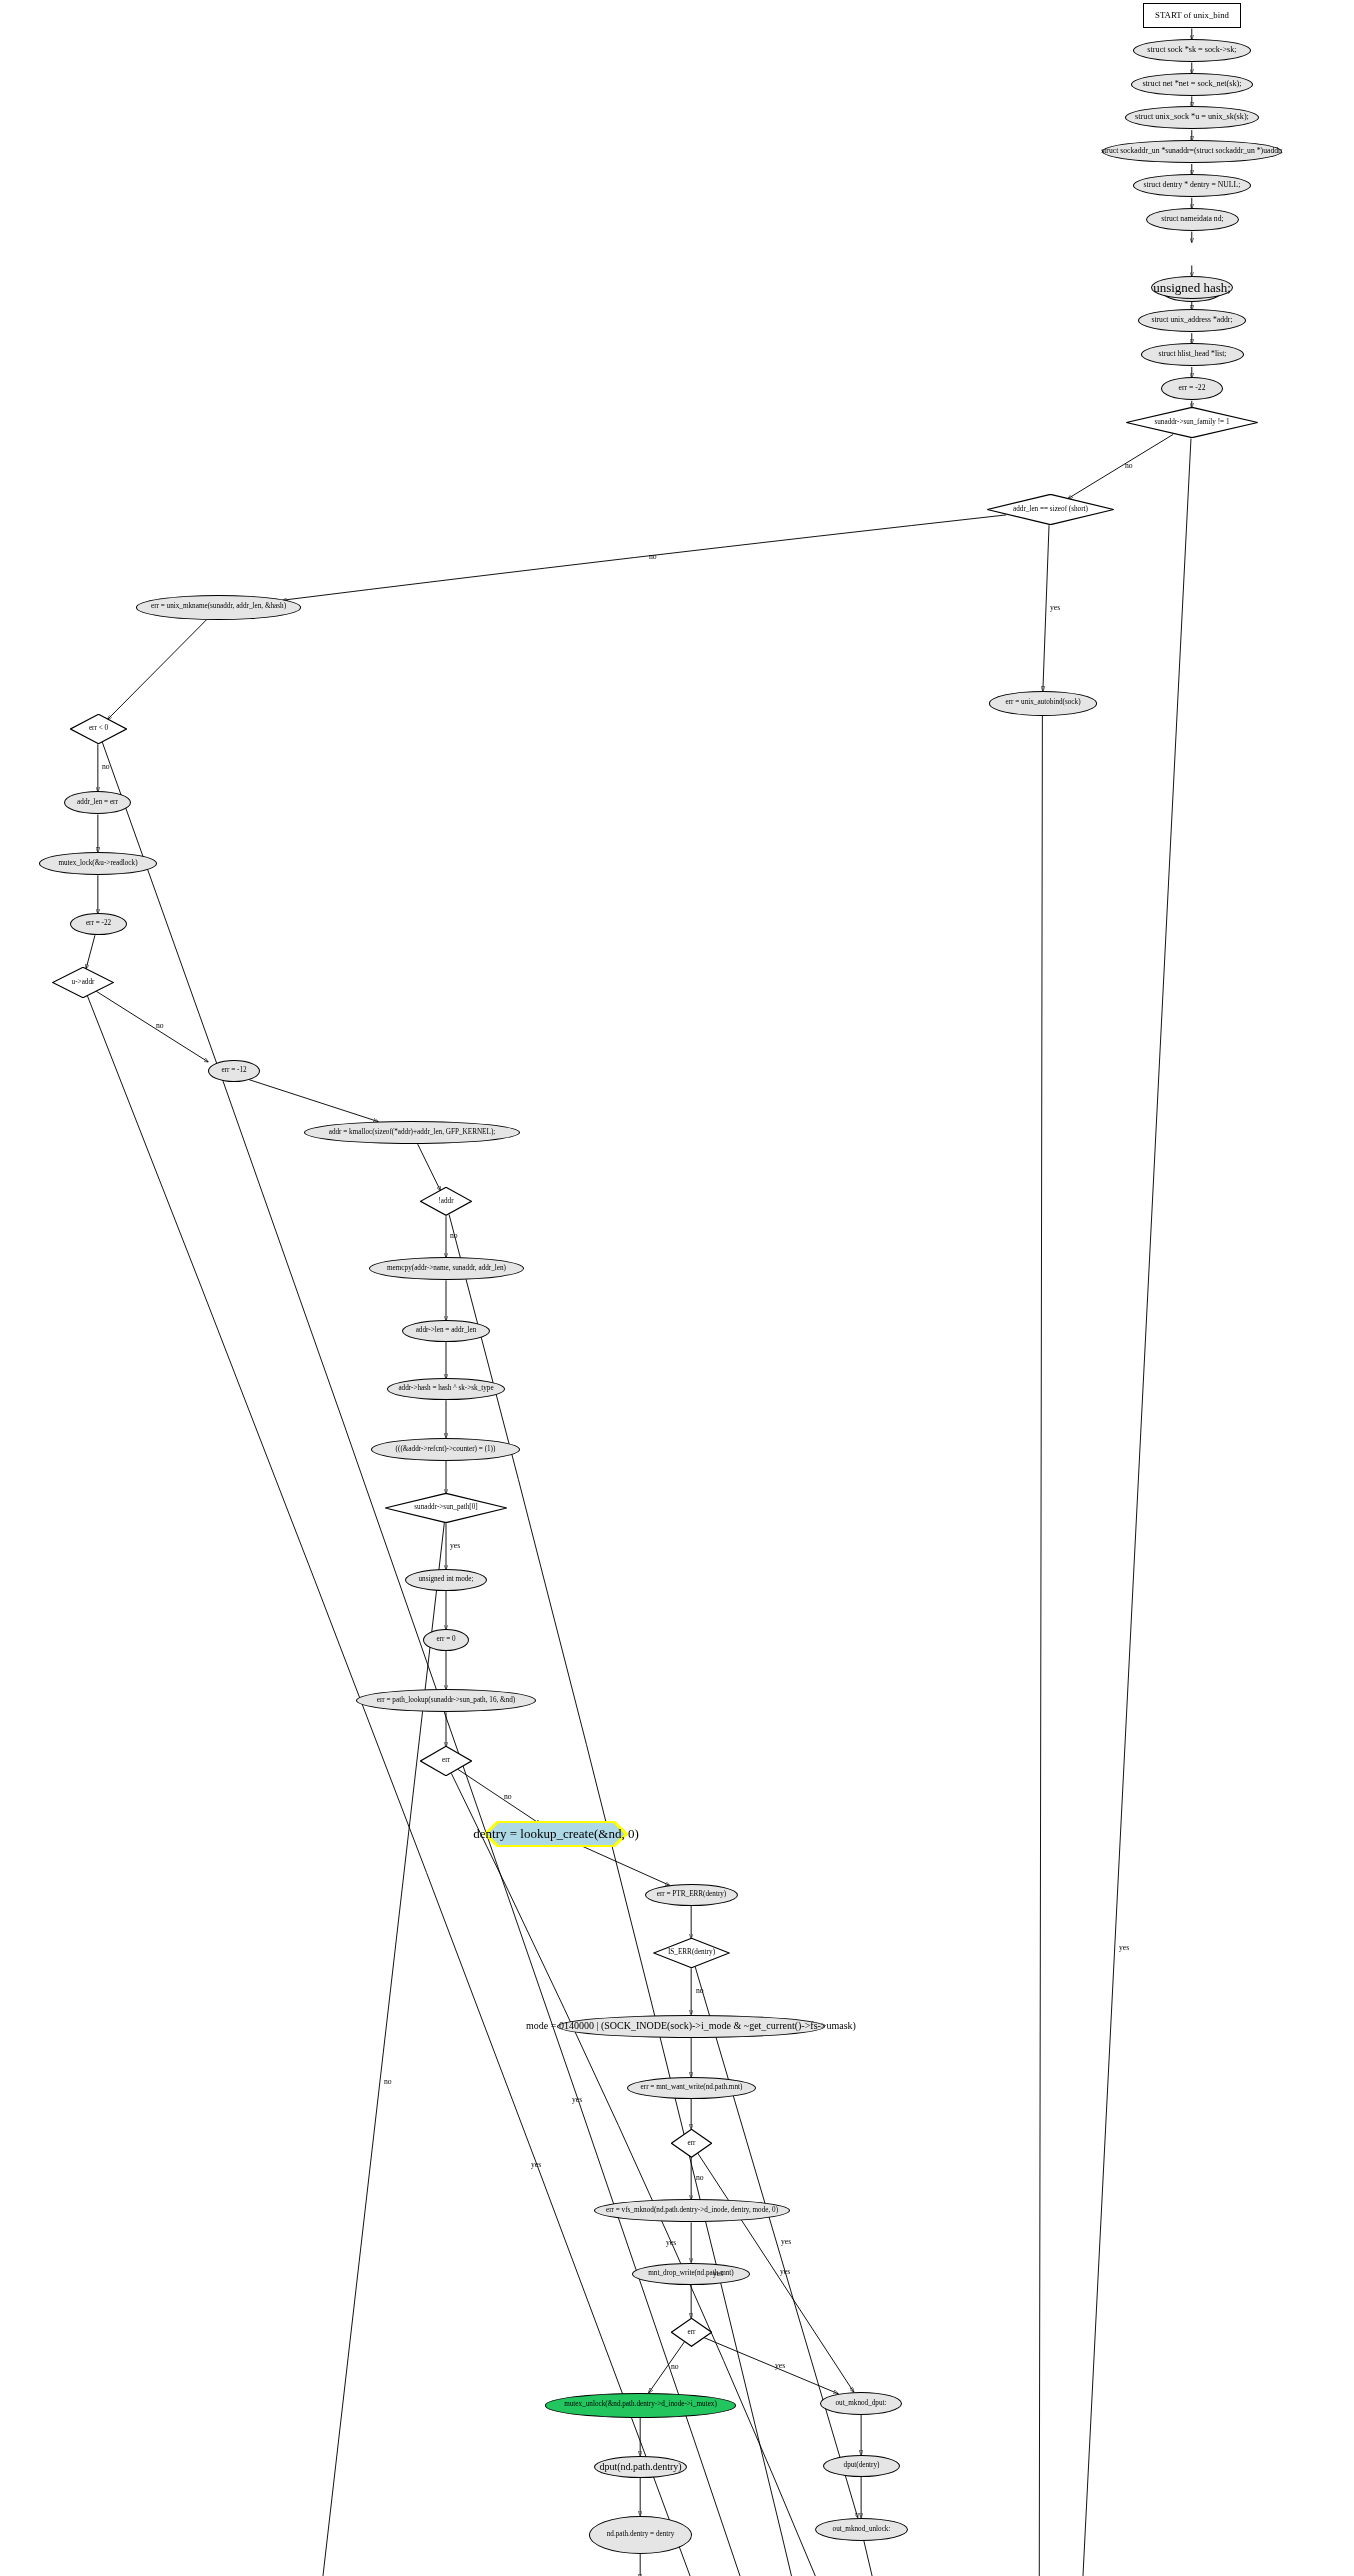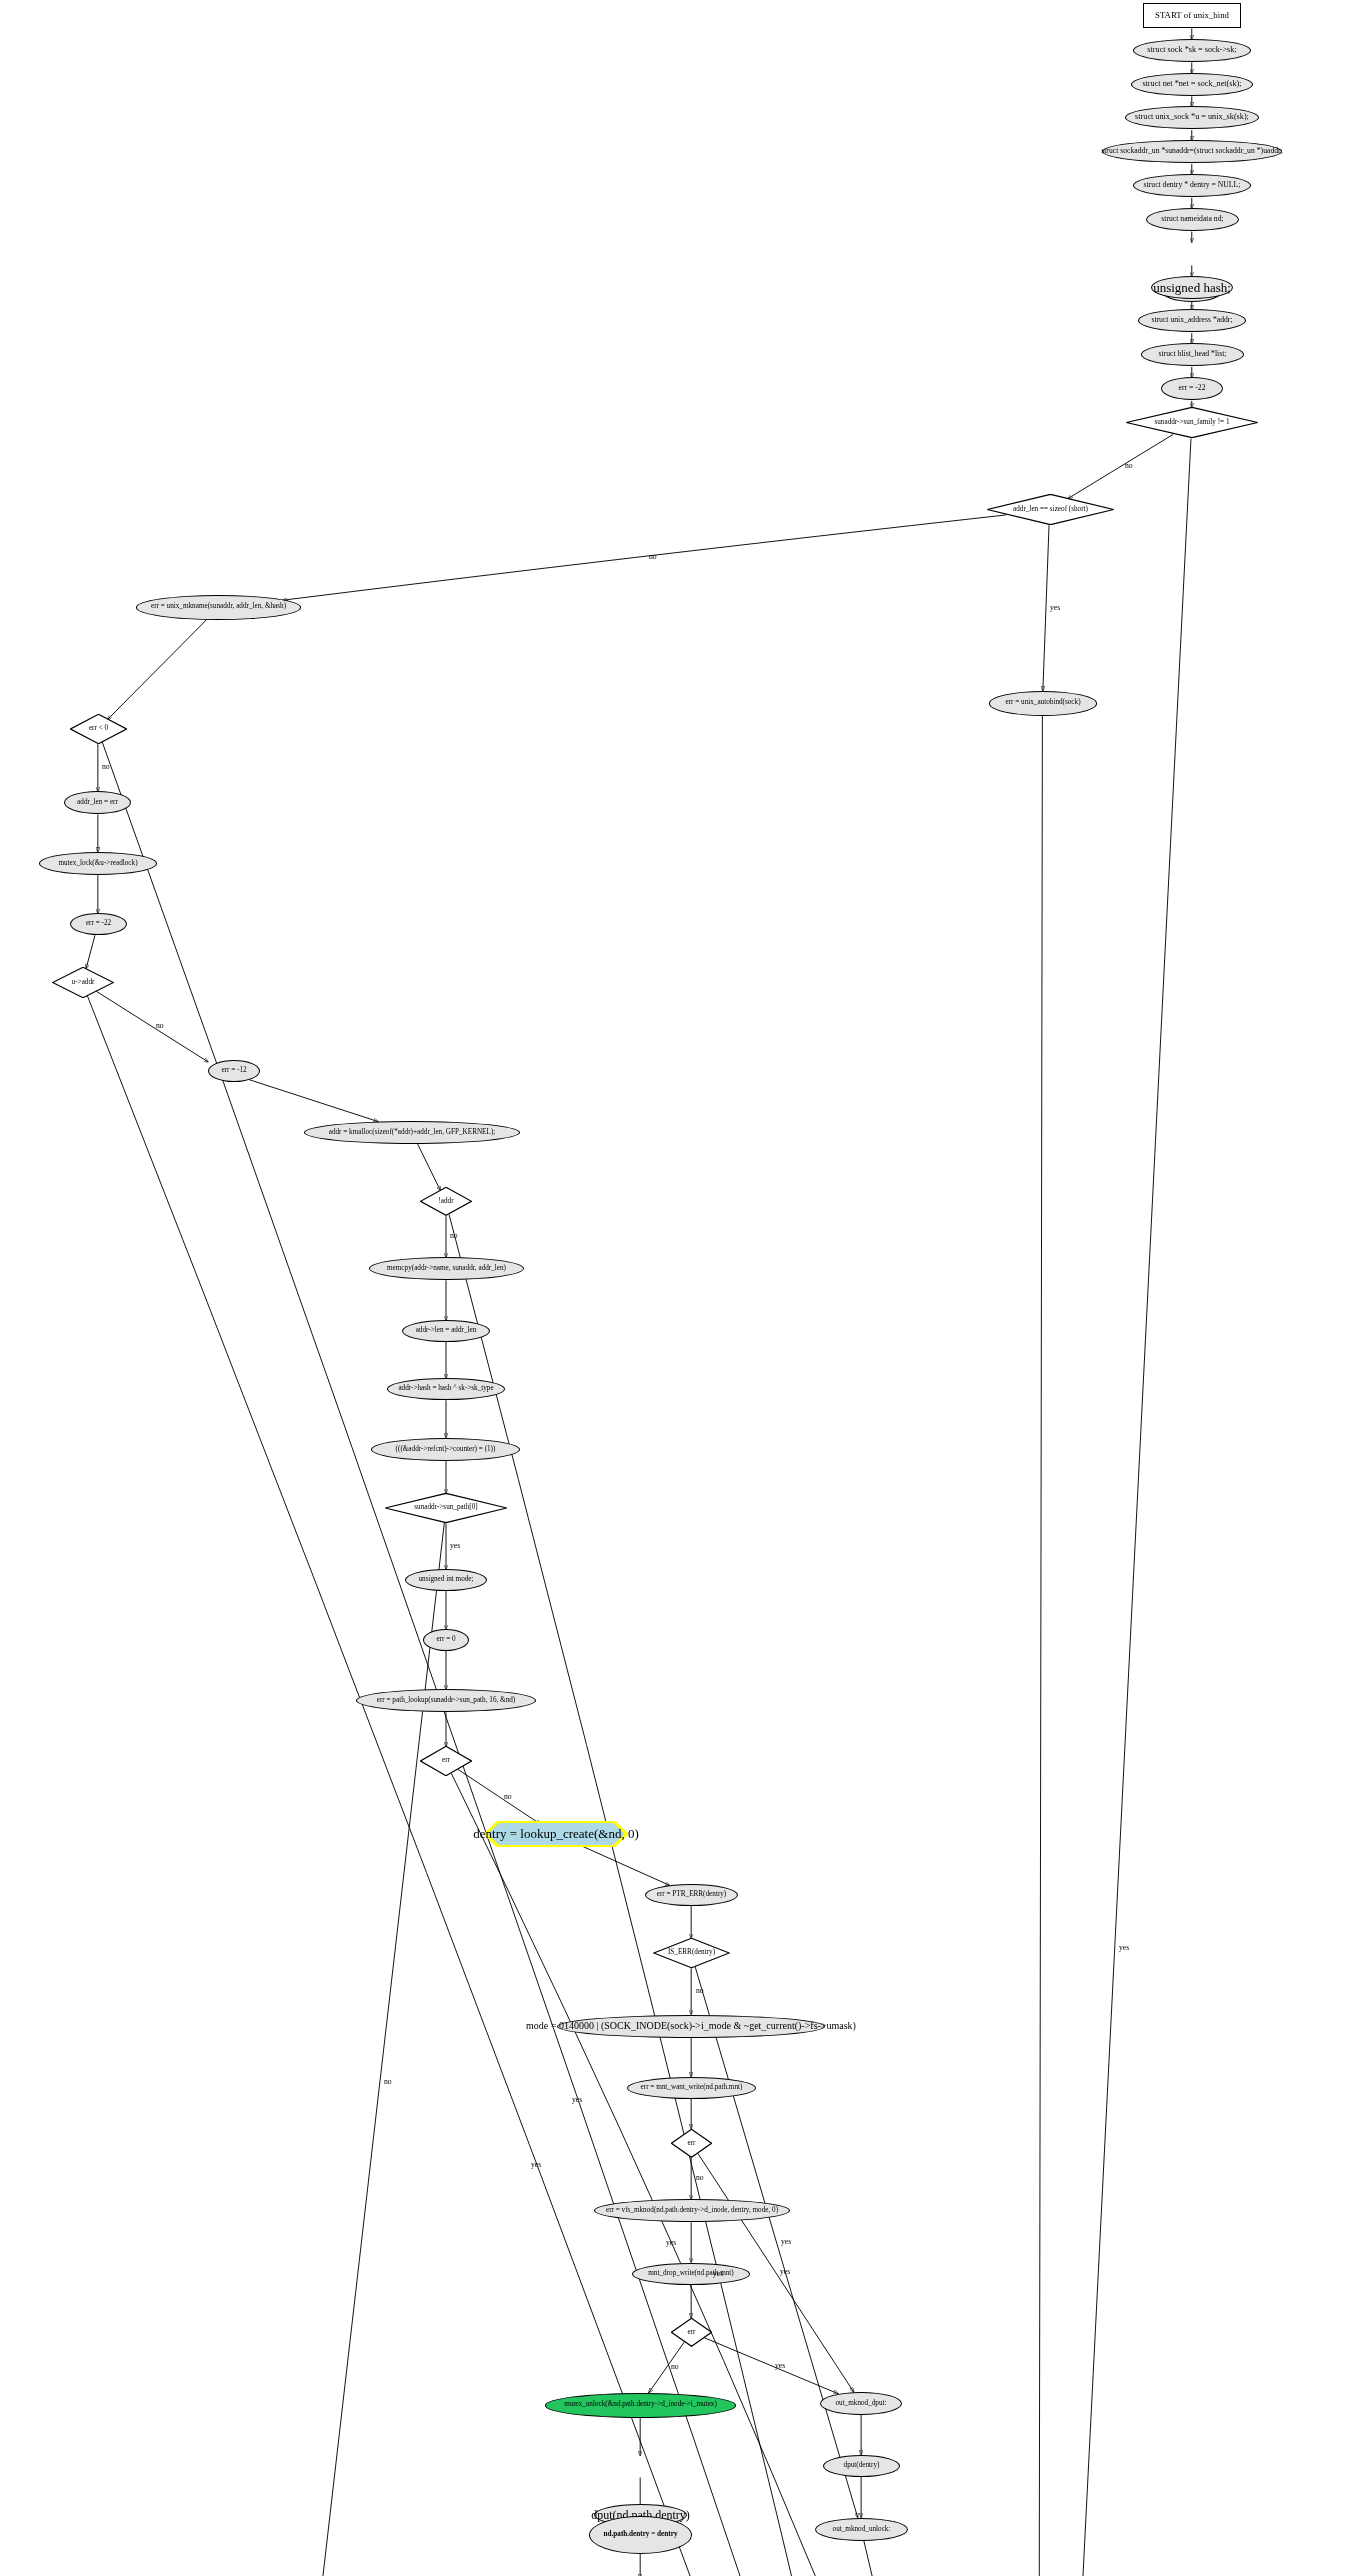--- a/index.html
+++ b/index.html
@@ -286,27 +286,27 @@
           <polygon points="50,1 99,50 50,99 1,50" fill="#fff" stroke="#000" stroke-width="1.2" vector-effect="non-scaling-stroke"></polygon>
         </svg>
         <span class="lbl">err</span>
       </div>
       <div class="node ell" style="left: 545px; top: 2393px; width: 191px; height: 24.5px; font-size: 7.2px; background: #22c55e;">
         <span class="lbl">mutex_unlock(&amp;nd.path.dentry-&gt;d_inode-&gt;i_mutex)</span>
       </div>
       <div class="node ell" style="left: 820px; top: 2392px; width: 82px; height: 23px; font-size: 7.2px;">
         <span class="lbl">out_mknod_dput:</span>
       </div>
-      <div class="node ell" style="left: 594px; top: 2456px; width: 93px; height: 22px; font-size: 12px; margin-top: 48px;">
+      <div class="node ell" style="left: 594px; top: 2456px; width: 93px; height: 22px; font-size: 10px;">
         <span class="lbl">dput(nd.path.dentry)</span>
       </div>
       <div class="node ell" style="left: 823px; top: 2455px; width: 77px; height: 22px; font-size: 7.2px;">
         <span class="lbl">dput(dentry)</span>
       </div>
-      <div class="node ell" style="left: 589px; top: 2516px; width: 103px; height: 38px; font-size: 7.2px; font-weight: bold;">
+      <div class="node ell" style="left: 589px; top: 2516px; width: 103px; height: 38px; font-size: 7.2px;">
         <span class="lbl">nd.path.dentry = dentry</span>
       </div>
       <div class="node ell" style="left: 815px; top: 2518px; width: 93px; height: 23px; font-size: 7.2px;">
         <span class="lbl">out_mknod_unlock:</span>
       </div>
     </div>
   <div id="label-layer">
       <div class="edge-label" style="left: 1125px; top: 461px;">no</div>
       <div class="edge-label" style="left: 1119px; top: 1943px;">yes</div>
       <div class="edge-label" style="left: 649px; top: 552px;">no</div>

